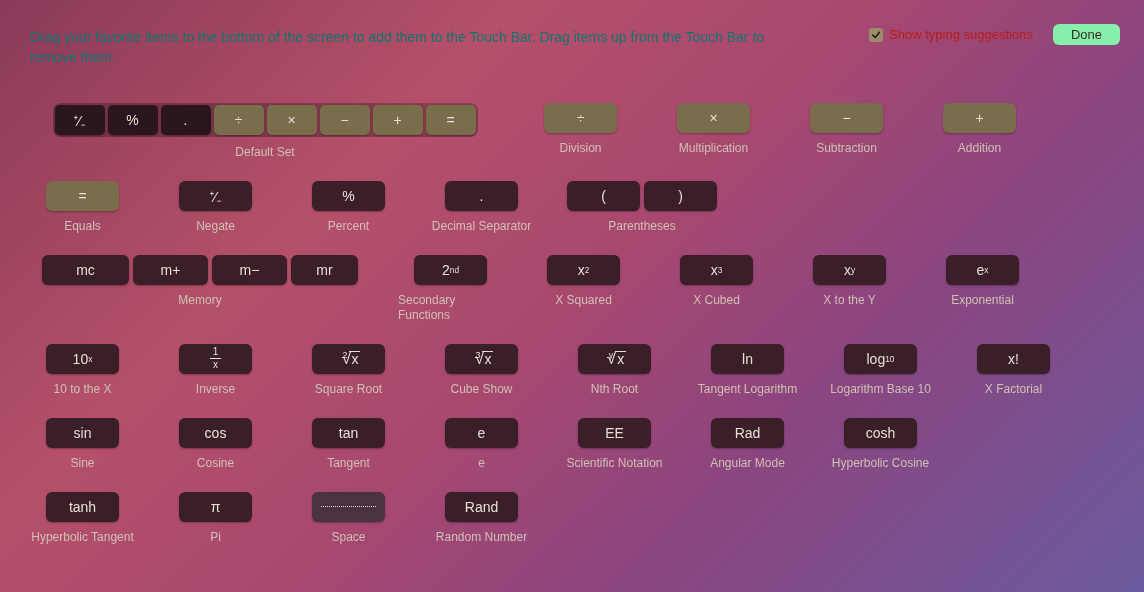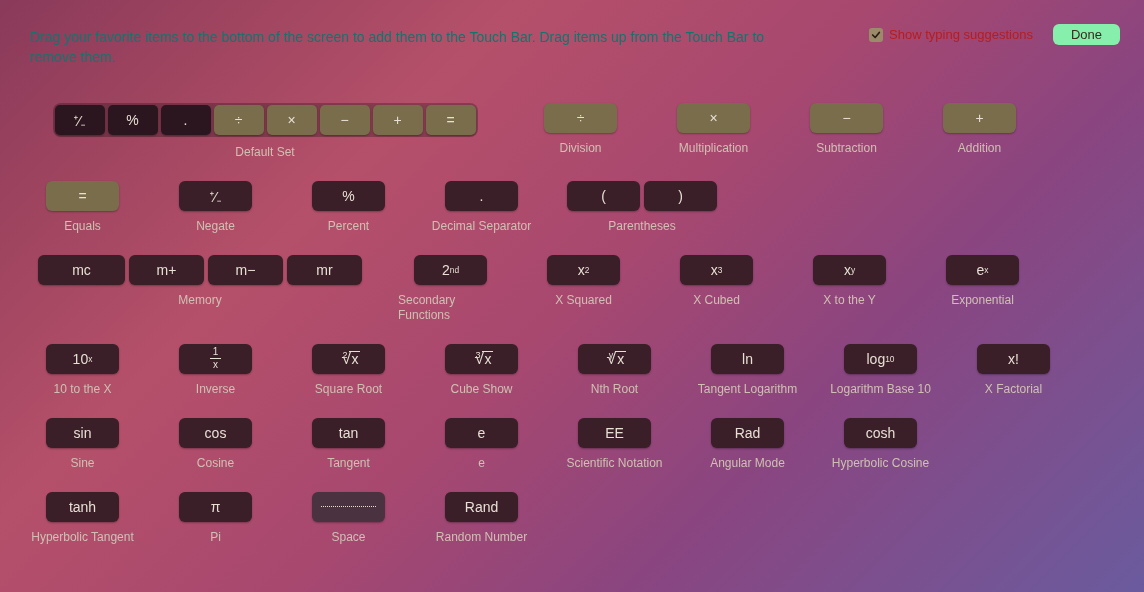--- a/index.html
+++ b/index.html
@@ -252,21 +252,21 @@
       <div class="label">Parentheses</div>
     </div>
   </div>
 
   <div class="row">
     <div class="item item-wide" style="width:340px">
       <div class="keycap-group">
         <div class="keycap" style="width:87px">mc</div>
         <div class="keycap" style="width:75px">m+</div>
         <div class="keycap" style="width:75px">m−</div>
-        <div class="keycap" style="width:75px">mr</div>
+        <div class="keycap" style="width:67px">mr</div>
       </div>
       <div class="label">Memory</div>
     </div>
 
     <div class="item">
       <div class="keycap">
         <span>2</span>
           <sup>nd</sup>
       </div>
       <div class="label label-multi">Secondary Functions</div>

